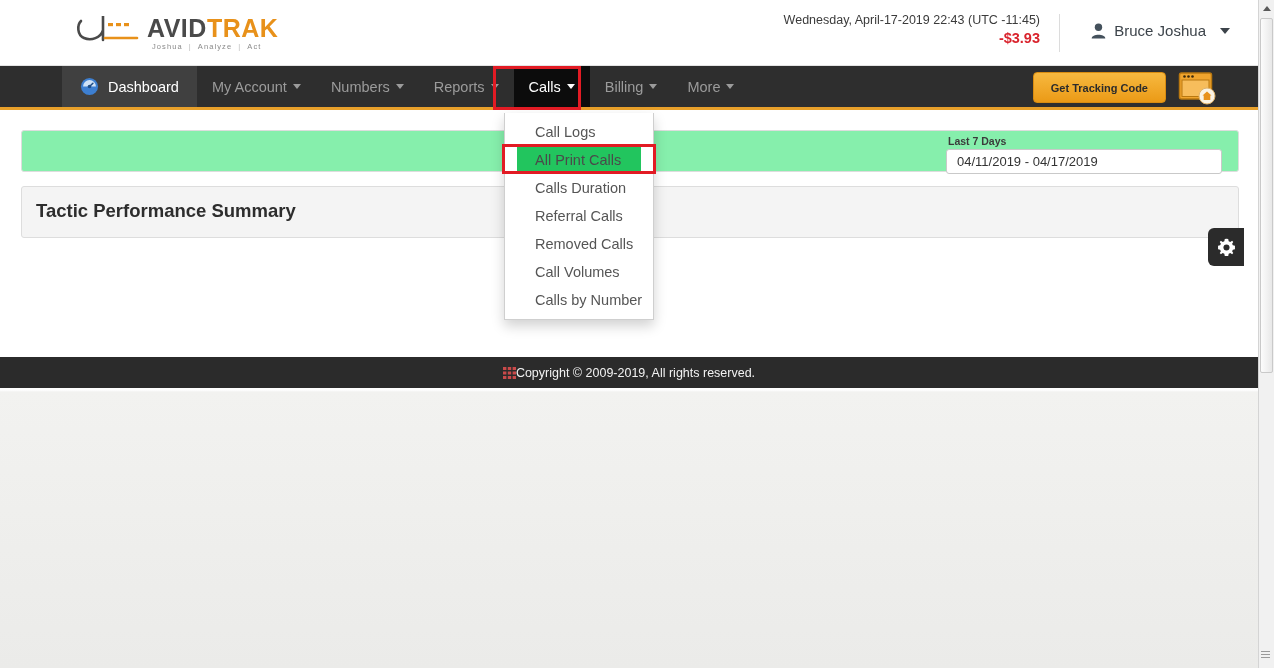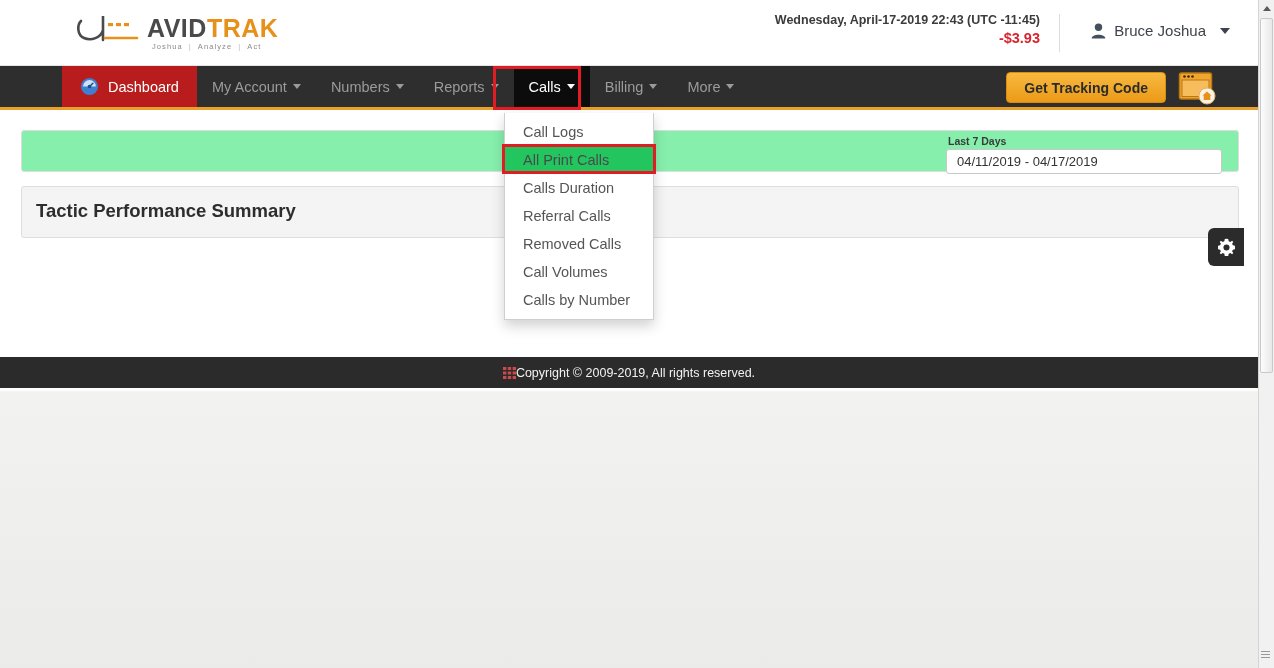--- a/index.html
+++ b/index.html
@@ -49,21 +49,21 @@
     font-size: 7.5px; color: #8a8a8a; letter-spacing: 1.1px;
   }
   .logo-tag span { margin: 0 3px; color: #bbb; }
 
   .datetime-block {
     position: absolute;
     right: 218px; top: 13px;
     text-align: right;
   }
   .datetime {
-    font-size: 12.5px; font-weight: bold; color: #3b3b3b;
+    font-size: 12.5px; font-weight: normal; color: #3b3b3b;
     white-space: nowrap;
   }
   .balance {
     font-size: 14.5px; font-weight: bold; color: #d9232d;
     margin-top: 3px;
   }
   .hdr-divider {
     position: absolute;
     right: 198px; top: 14px;
     width: 1px; height: 38px;
@@ -102,21 +102,21 @@
     position: relative;
   }
   .nav-item .caret {
     display: inline-block;
     width: 0; height: 0; margin-left: 6px;
     border-left: 4px solid transparent;
     border-right: 4px solid transparent;
     border-top: 5px solid #9b9b9b;
   }
   .nav-item.active {
-    background: #b91c1c;
+    background: #404040;
     color: #ffffff;
     padding: 0 18px;
   }
   .nav-item.open {
     background: #0c0c0c;
     color: #ffffff;
   }
   .nav-item.open .caret { border-top-color: #ffffff; }
   .nav-gauge {
     width: 19px; height: 19px; margin-right: 9px;
@@ -132,21 +132,21 @@
 
   .tracking-btn {
     position: absolute;
     right: 92px; top: 6px;
     height: 31px;
     padding: 0 17px;
     background: linear-gradient(to bottom, #f7b940, #eb9a16);
     border: 1px solid #d98c10;
     border-radius: 4px;
     color: #2b2b2b;
-    font-size: 14px; font-weight: bold;
+    font-size: 11px; font-weight: bold;
     display: flex; align-items: center;
     cursor: pointer;
   }
   .window-icon-btn {
     position: absolute;
     right: 42px; top: 5px;
     width: 38px; height: 34px;
     cursor: pointer;
   }
 
@@ -195,21 +195,21 @@
 
   
   .dropdown {
     position: absolute;
     left: 504px; top: 113px;
     width: 150px;
     background: #ffffff;
     border: 1px solid #cfcfcf;
     border-top: none;
     box-shadow: 0 6px 12px rgba(0,0,0,.18);
-    padding: 5px 0;
+    padding: 5px 12px;
     z-index: 50;
   }
   .dropdown-item {
     padding: 6px 18px;
     font-size: 14.5px;
     color: #555555;
     white-space: nowrap;
     cursor: pointer;
   }
   .dropdown-item.selected {

